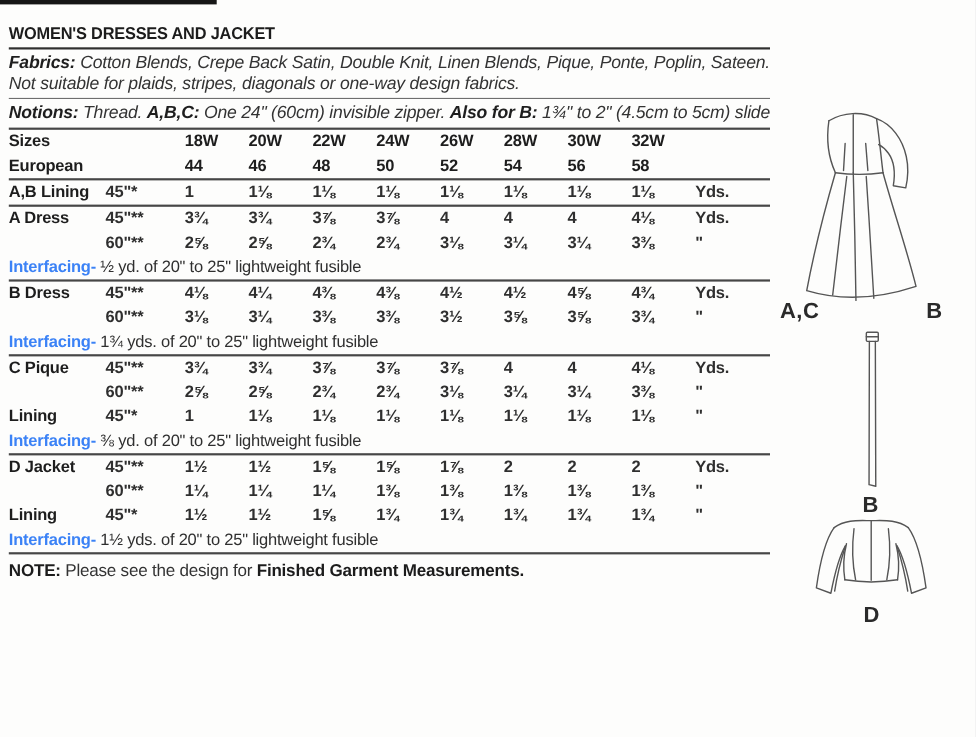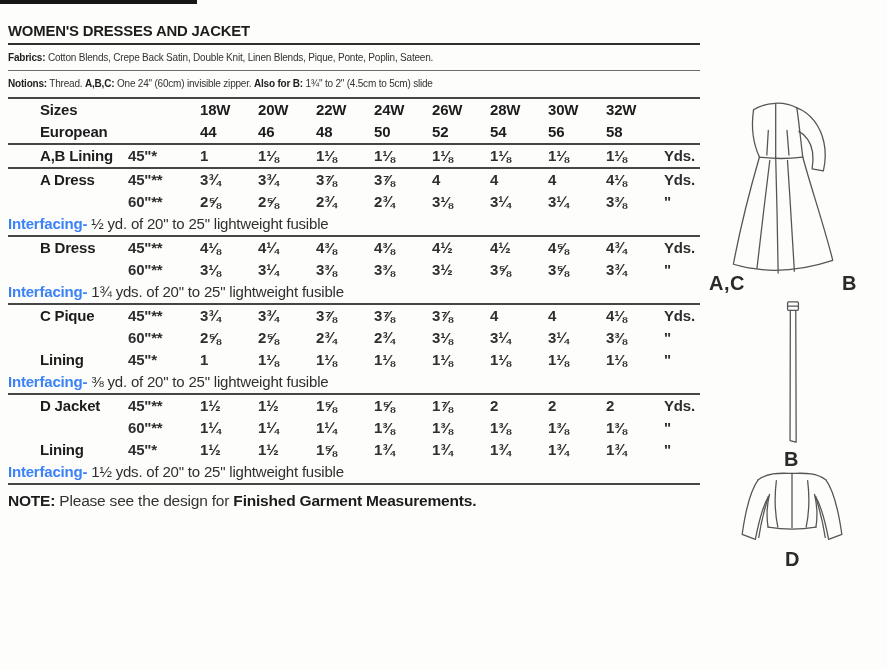--- a/index.html
+++ b/index.html
@@ -20,26 +20,26 @@
   .pieces-label{
     font-size:23px;font-weight:bold;color:#1d1d1d;letter-spacing:-0.5px;
     margin-left:22px;margin-bottom:5px;transform:scaleX(.92);transform-origin:left bottom;display:inline-block;
   }
   .main-title{
     margin-top:22px;font-size:15.5px;line-height:17px;font-weight:bold;color:#1c1c1c;
     letter-spacing:-0.2px;transform:scaleX(.96);transform-origin:left;
   }
   .rule-heavy{border-top:2.5px solid #2f2f2f;margin-top:4px;}
   .rule-thin{border-top:1.5px solid #6e6e6e;margin-top:3px;}
-  .para{margin-top:3px;font-size:10px;line-height:19px;color:#333;letter-spacing:-0.2px;}
+  .para{margin-top:3px;font-size:16px;line-height:19px;color:#333;letter-spacing:-0.2px;font-style:italic;}
   .para b{color:#1e1e1e;}
   
   .yardage-table{margin-top:4px;border-top:2px solid #464646;font-size:15px;color:#2f2f2f;}
   .trow{display:grid;grid-template-columns:88px 72px repeat(8,58px) 1fr;align-items:baseline;
-        padding:2px 0;line-height:18px;font-weight:bold;letter-spacing:-0.2px;margin-left:32px;}
+        padding:2px 0;line-height:18px;font-weight:bold;letter-spacing:-0.2px;}
   .trow .cell{white-space:nowrap;}
   .trow .c0{color:#1d1d1d;}
   .trow .c1{font-weight:bold;}
   .thead .cell{color:#1d1d1d;}
   .rule-mid{border-top:2px solid #464646;}
   .interfacing-row{padding:2px 0;line-height:18px;font-size:15px;letter-spacing:-0.2px;}
   .interfacing-row b{color:#3b82f6;}
   .note-line{margin-top:6px;font-size:15.5px;line-height:19px;letter-spacing:-0.2px;color:#333;}
   .note-line b{color:#1c1c1c;}
   
@@ -56,20 +56,21 @@
   <div class="topbar"></div>
 
   <div class="left-col">
 
 
     <div class="main-title">WOMEN'S DRESSES AND JACKET</div>
     <div class="rule-heavy"></div>
 
     <div class="para">
       <div><b>Fabrics:</b><span> Cotton Blends, Crepe Back Satin, Double Knit, Linen Blends, Pique, Ponte, Poplin, Sateen.</span></div>
+      <div><span>Not suitable for plaids, stripes, diagonals or one-way design fabrics.</span></div>
     </div>
     <div class="rule-thin"></div>
 
     <div class="para">
       <div><b>Notions:</b><span> Thread. </span><b>A,B,C:</b><span> One 24" (60cm) invisible zipper. </span><b>Also for B:</b><span> 1¾" to 2" (4.5cm to 5cm) slide</span></div>
     </div>
 
     <div class="yardage-table">
       <div class="trow thead">
           <span class="cell c0">Sizes</span>

